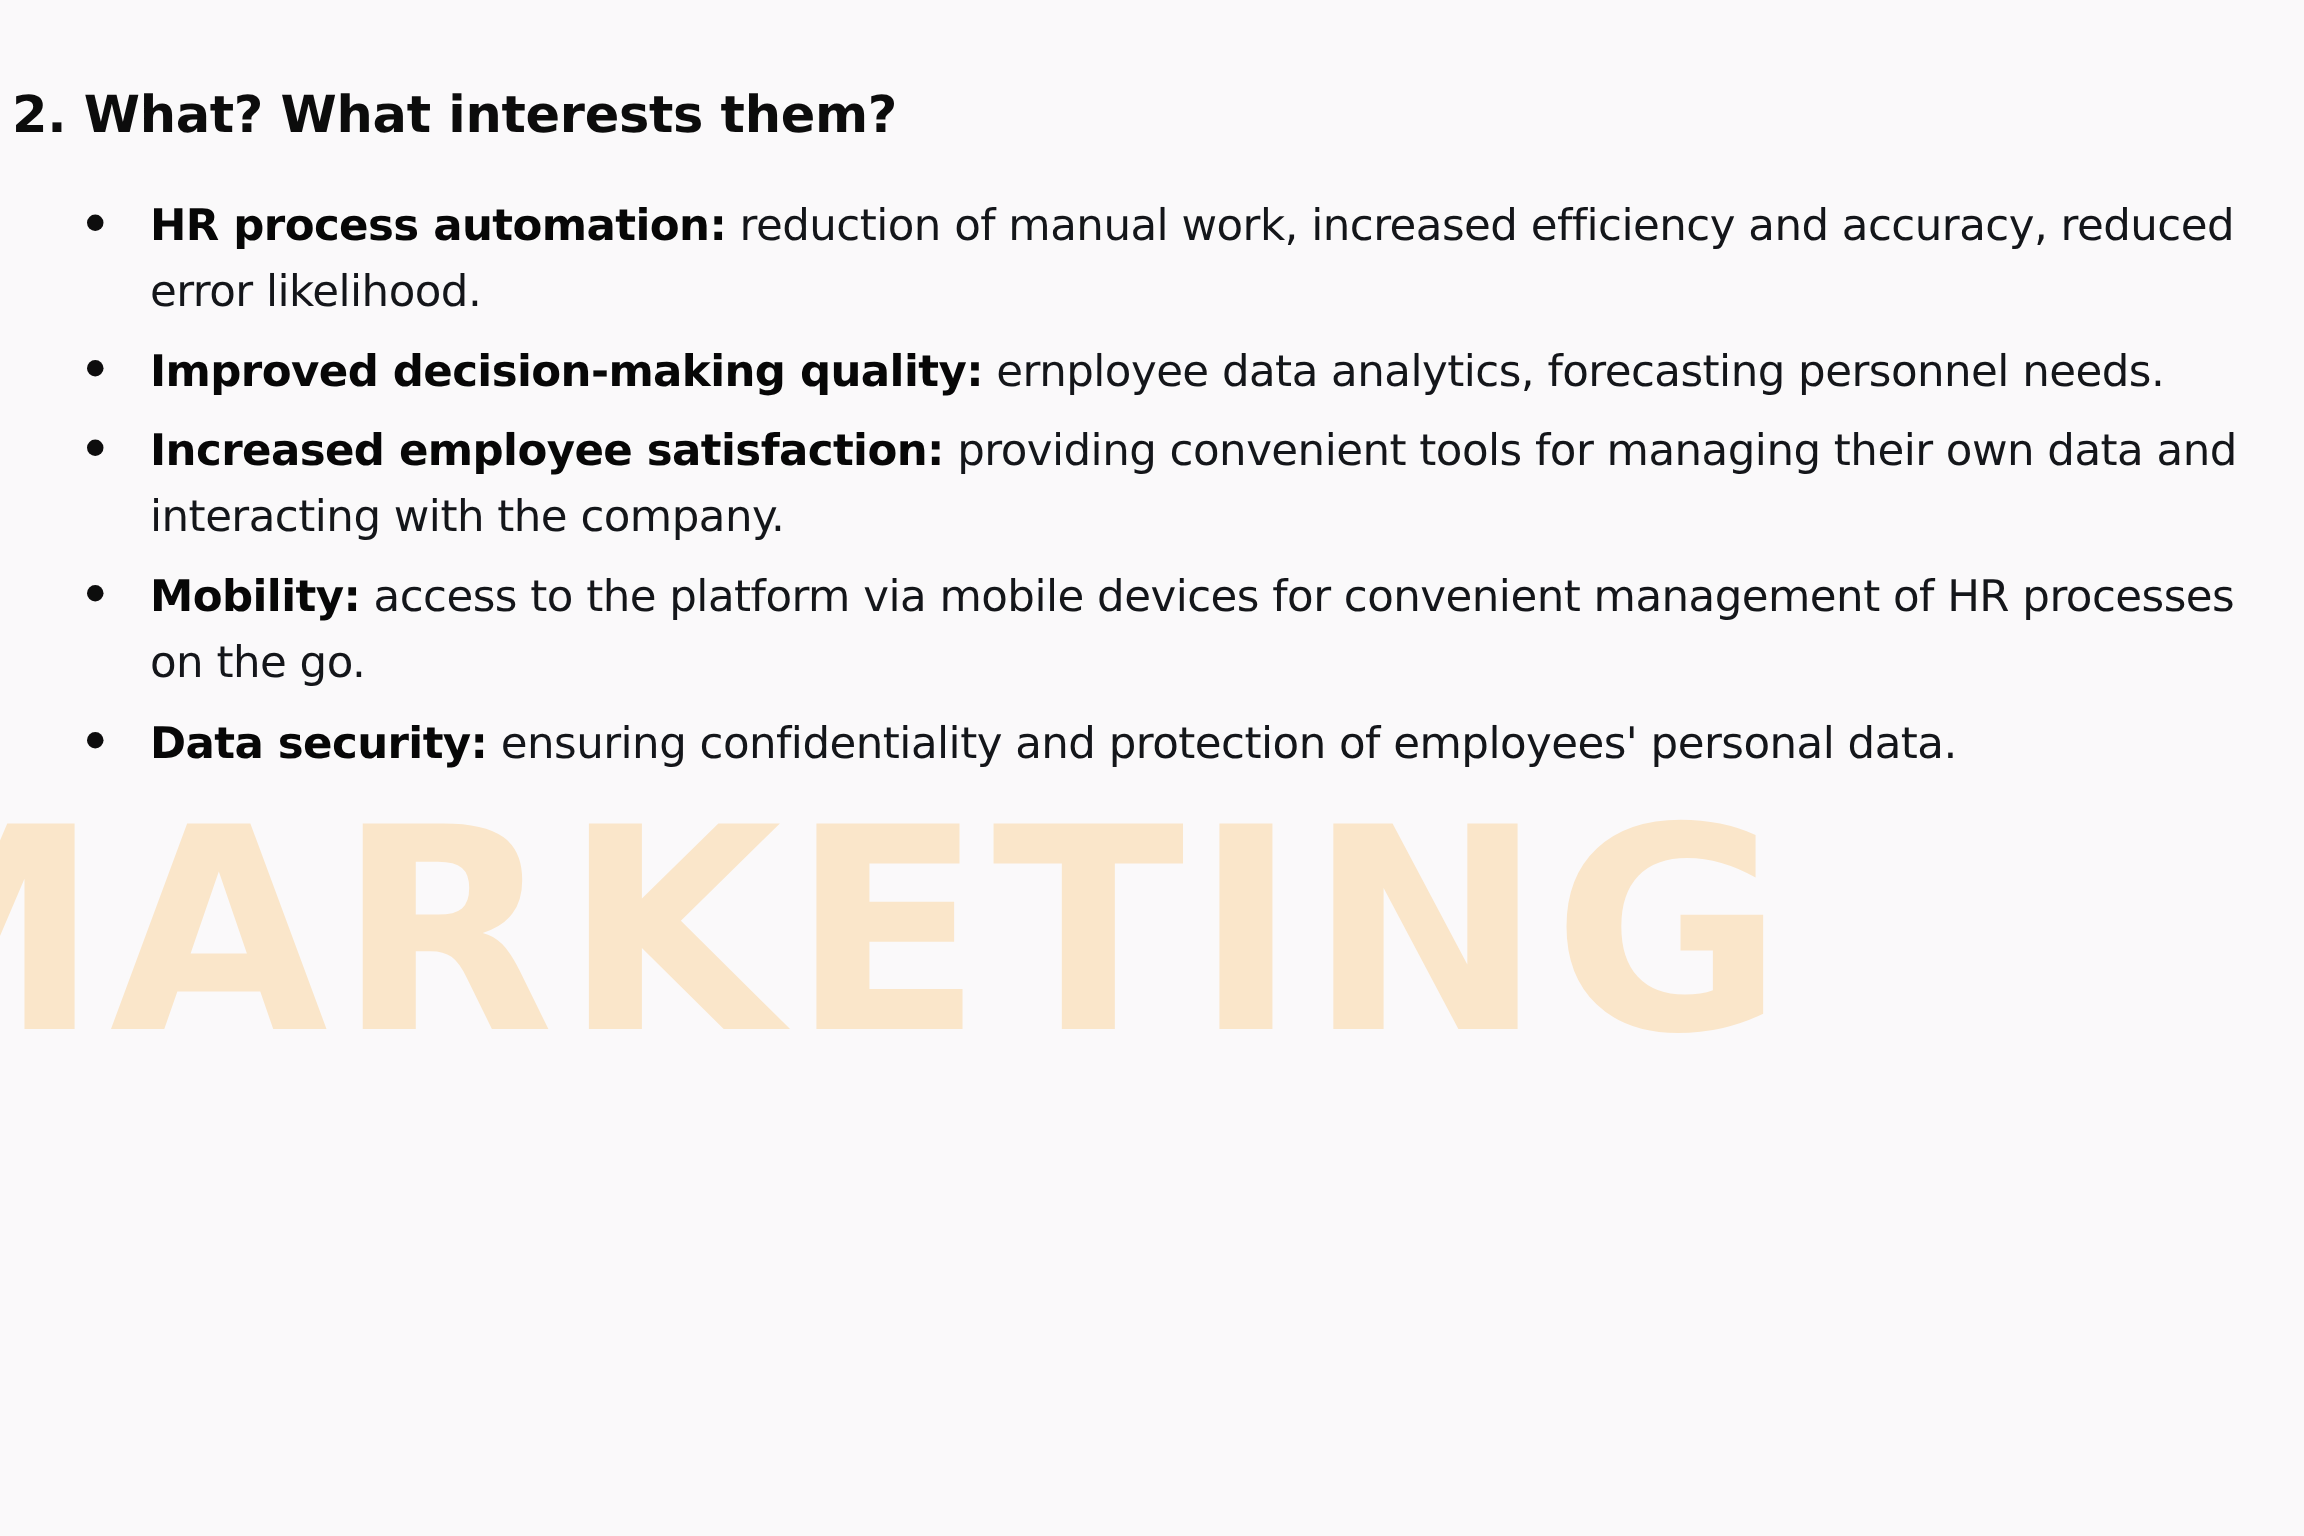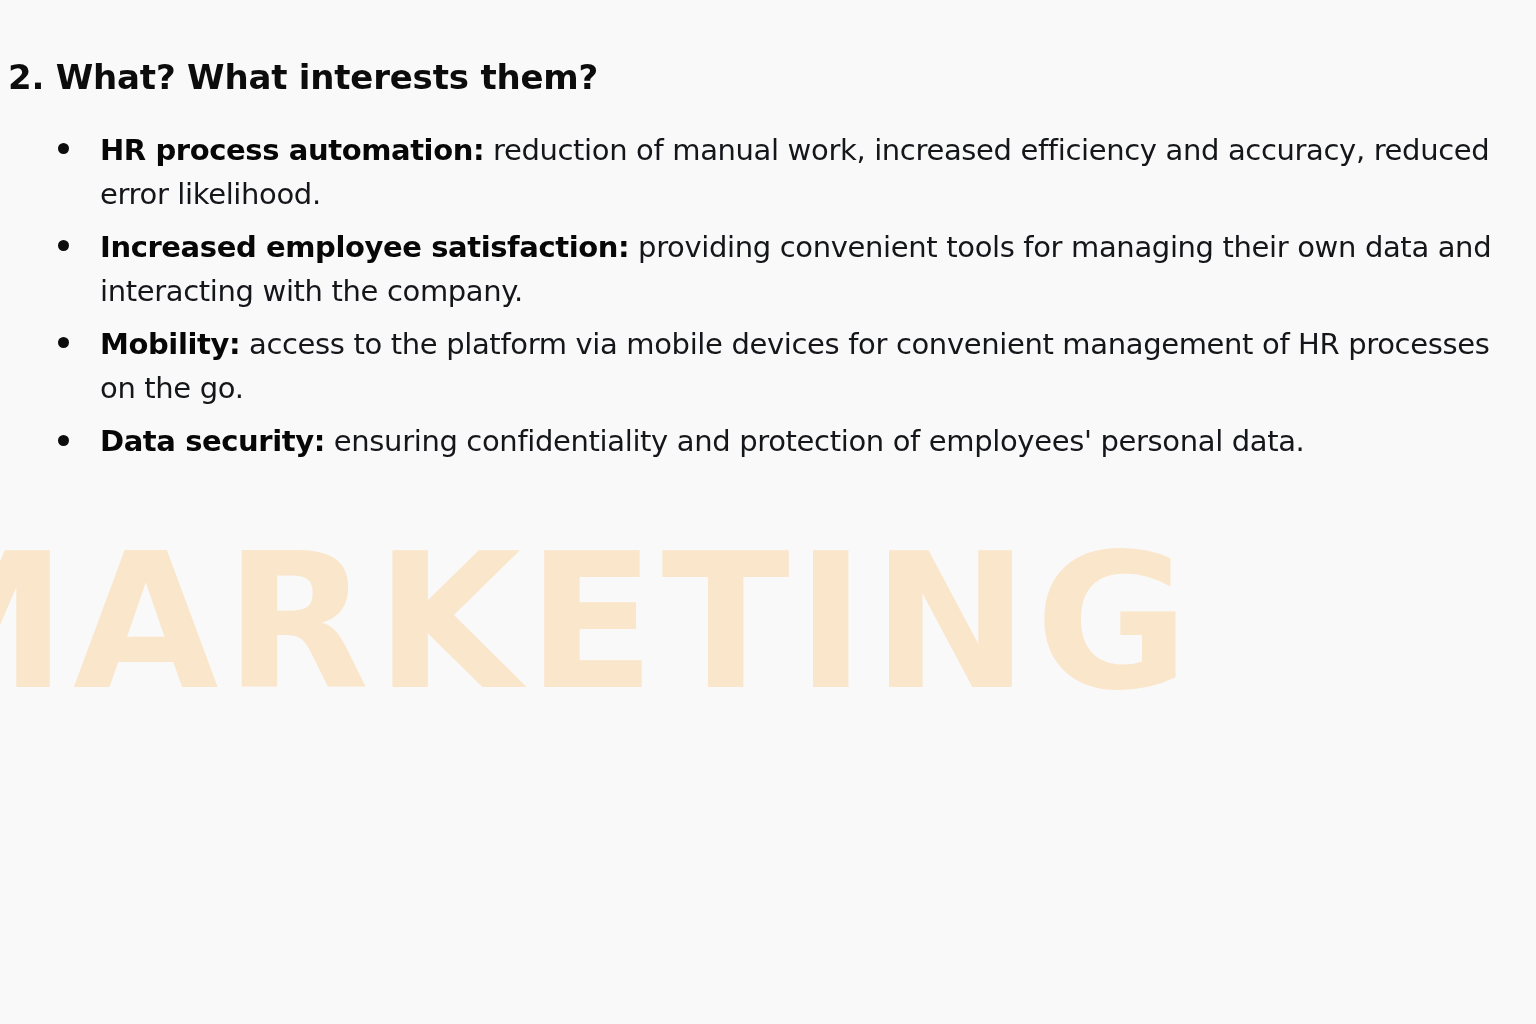--- a/index.html
+++ b/index.html
@@ -125,19 +125,20 @@
   <div id="watermark-layer">
     <div id="watermark-text" style="color: rgb(250, 230, 202);">MARKETING</div>
   </div>
 
   <div id="content">
 
     <h1 id="slide-title">2. What? What interests them?</h1>
 
     <ul id="bullet-list" style="color: rgb(20, 22, 26);">
         <li class="bullet-item"><span class="bullet-marker"></span><span class="bullet-lead">HR process automation:</span><span class="bullet-rest"> reduction of manual work, increased efficiency and accuracy, reduced error likelihood.</span></li>
+        <li class="bullet-item"><span class="bullet-marker"></span><span class="bullet-lead">Improved decision-making quality:</span><span class="bullet-rest"> ernployee data analytics, forecasting personnel needs.</span></li>
         <li class="bullet-item"><span class="bullet-marker"></span><span class="bullet-lead">Increased employee satisfaction:</span><span class="bullet-rest"> providing convenient tools for managing their own data and interacting with the company.</span></li>
         <li class="bullet-item"><span class="bullet-marker"></span><span class="bullet-lead">Mobility:</span><span class="bullet-rest"> access to the platform via mobile devices for convenient management of HR processes on the go.</span></li>
         <li class="bullet-item"><span class="bullet-marker"></span><span class="bullet-lead">Data security:</span><span class="bullet-rest"> ensuring confidentiality and protection of employees' personal data.</span></li>
       </ul>
 
   </div>
 </div>
 
 </body></html>

